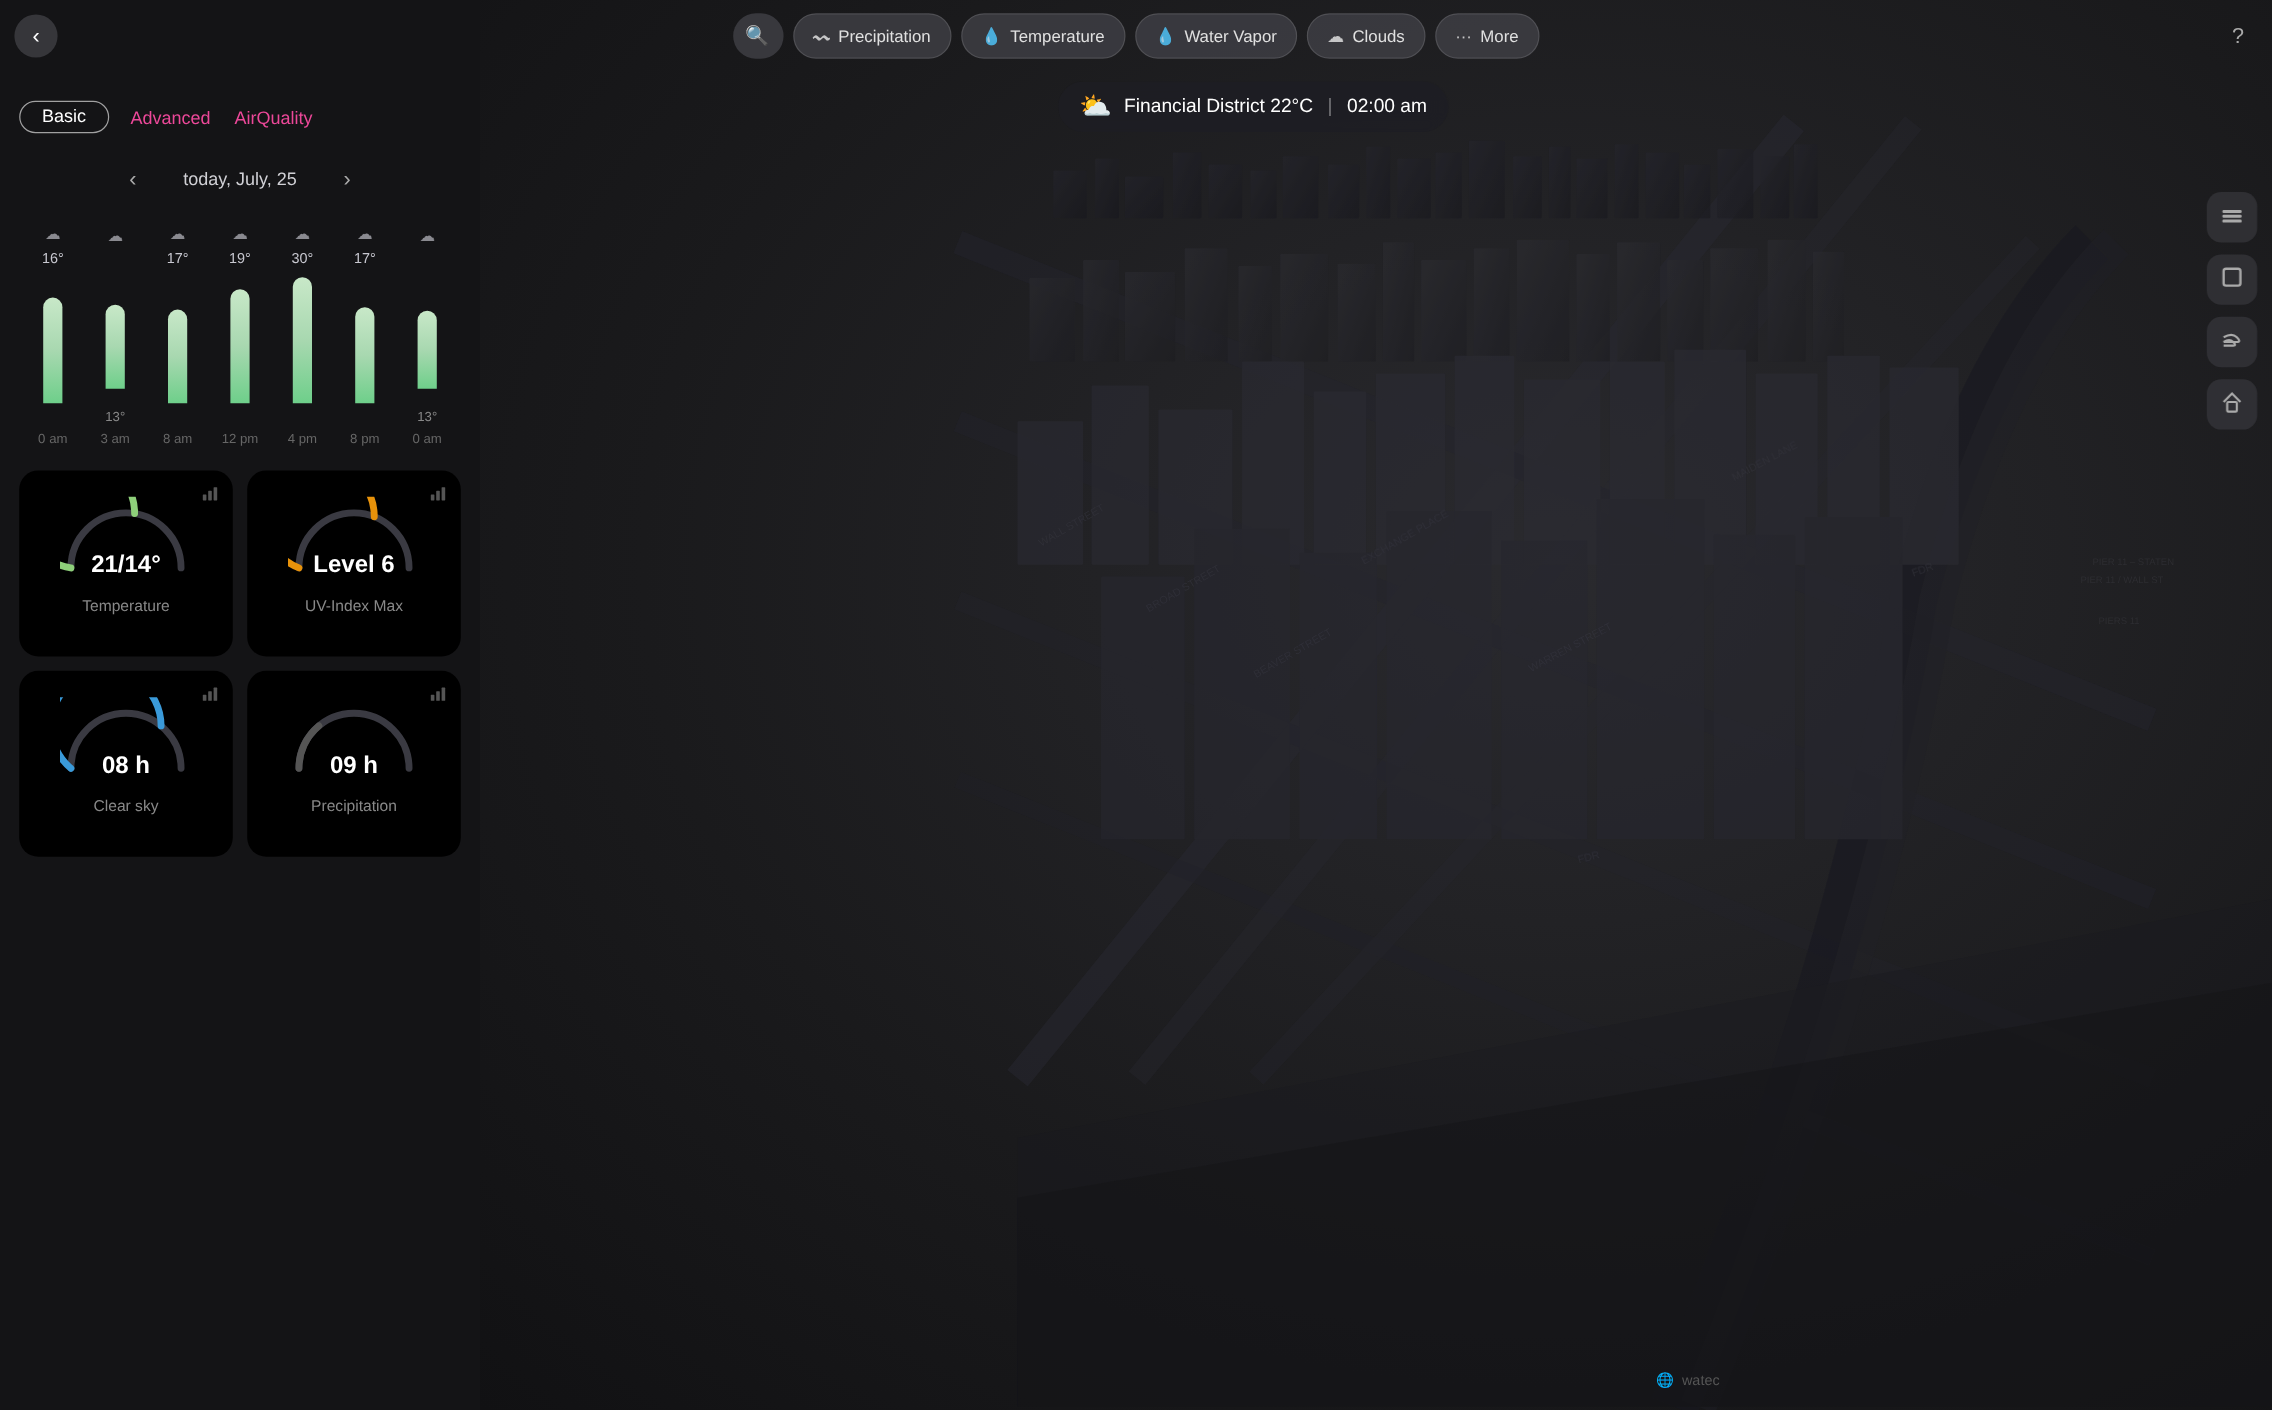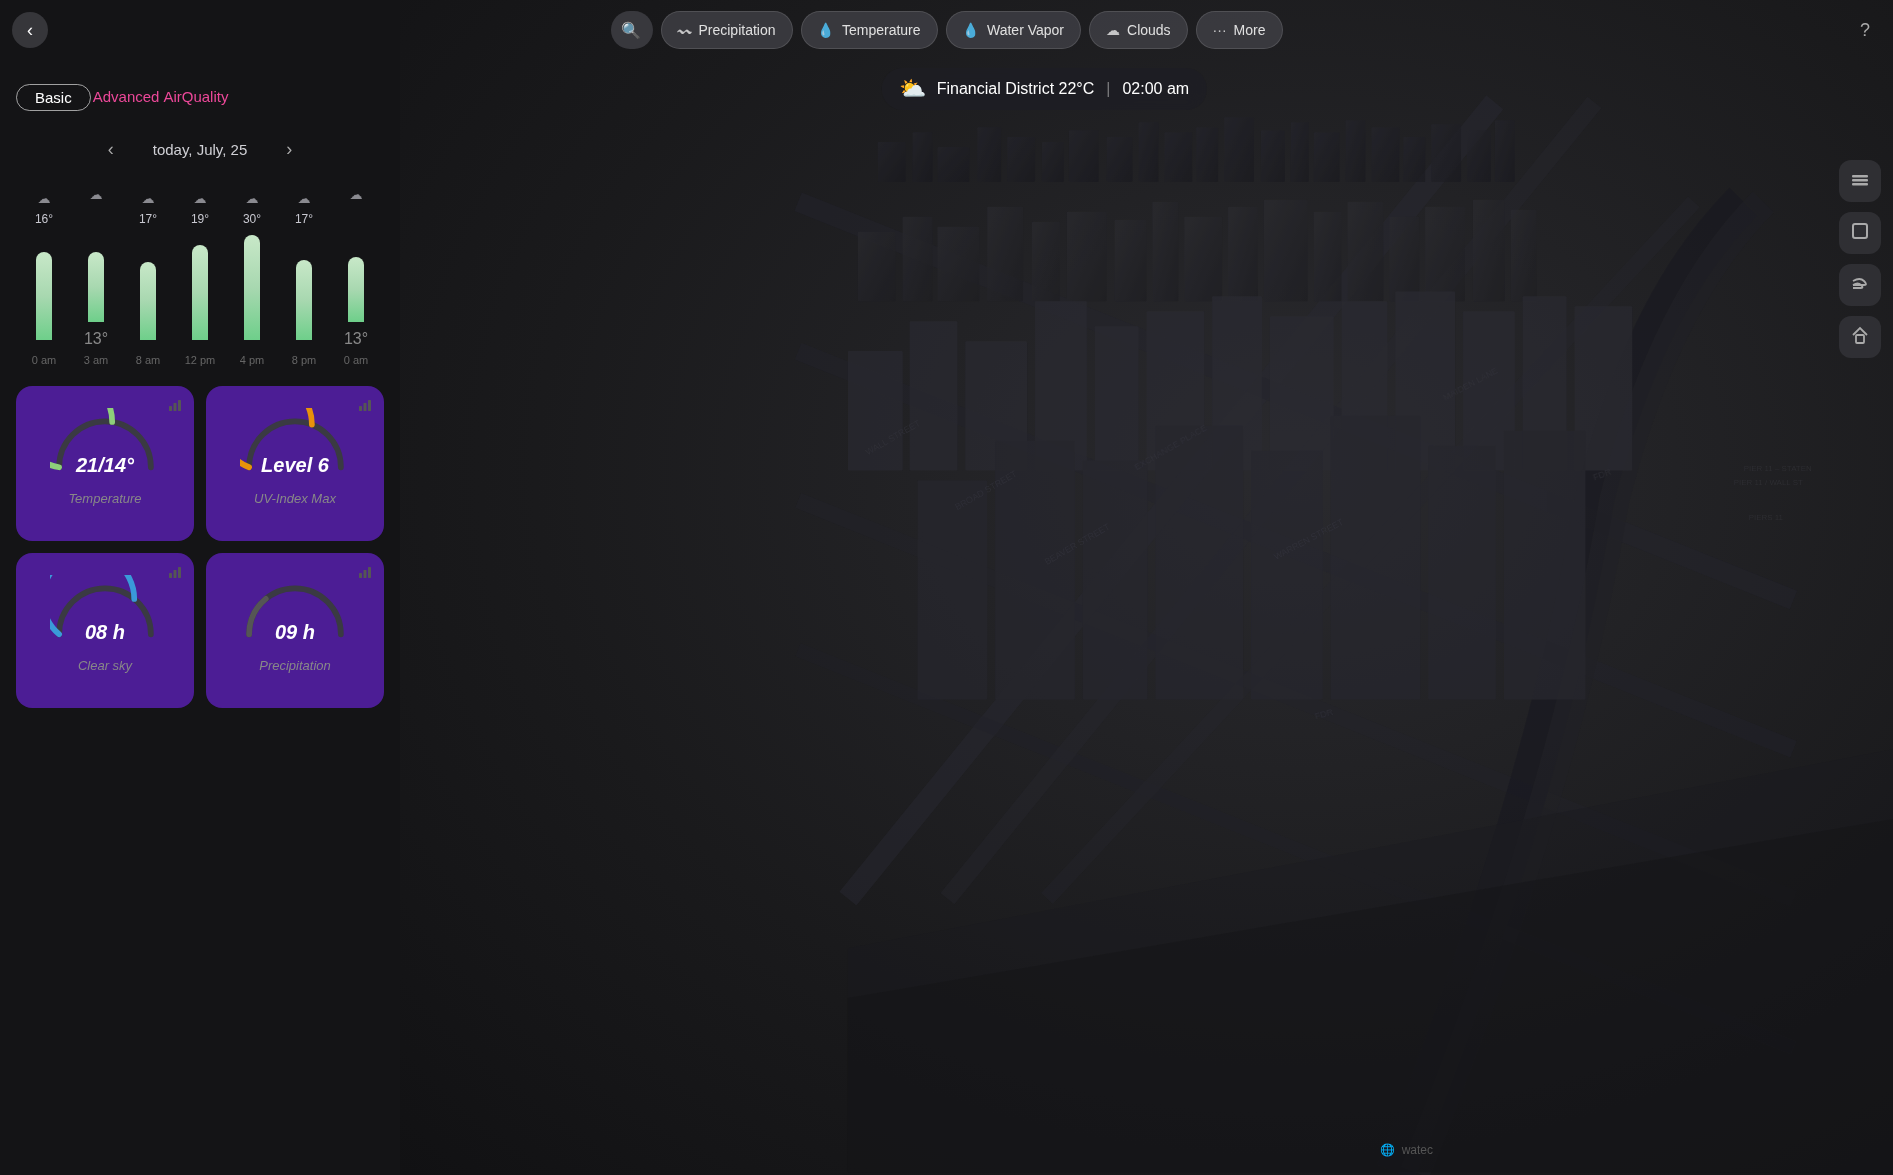--- a/index.html
+++ b/index.html
@@ -140,21 +140,22 @@
       z-index: 5;
       padding: 16px;
       display: flex;
       flex-direction: column;
       gap: 16px;
     }
 
     
     .tab-row {
       display: flex;
-      align-items: flex-start;
+      align-items: flex-end;
+      gap: 16px;
       margin-top: 8px;
     }
 
     .tab-item {
       font-size: 15px;
       color: #ec4899;
       cursor: pointer;
       padding: 4px 2px;
     }
 
@@ -229,49 +230,48 @@
       align-items: center;
     }
 
     .hour-bar {
       width: 16px;
       border-radius: 8px 8px 0 0;
       background: linear-gradient(to top, #6ecf8a, #a8d8b0, #c8e8c8);
     }
 
     .hour-temp-bot {
-      font-size: 16px;
+      font-size: 11px;
       color: #888;
-      margin-top: 4px;
+      margin-top: 14px;
     }
 
     .hour-label {
       font-size: 11px;
       color: #666;
       margin-top: 2px;
     }
 
     
     .widget-grid {
       display: grid;
       grid-template-columns: 1fr 1fr;
       gap: 12px;
       margin-top: 4px;
     }
 
     .widget {
-      background: #4c1d95;
+      background: #000000;
       border-radius: 16px;
       padding: 14px;
       position: relative;
       display: flex;
       flex-direction: column;
       align-items: center;
       min-height: 155px;
-      font-style: italic;
     }
 
     .widget-chart-icon {
       position: absolute;
       top: 12px; right: 12px;
       color: #555;
       font-size: 14px;
     }
 
     

